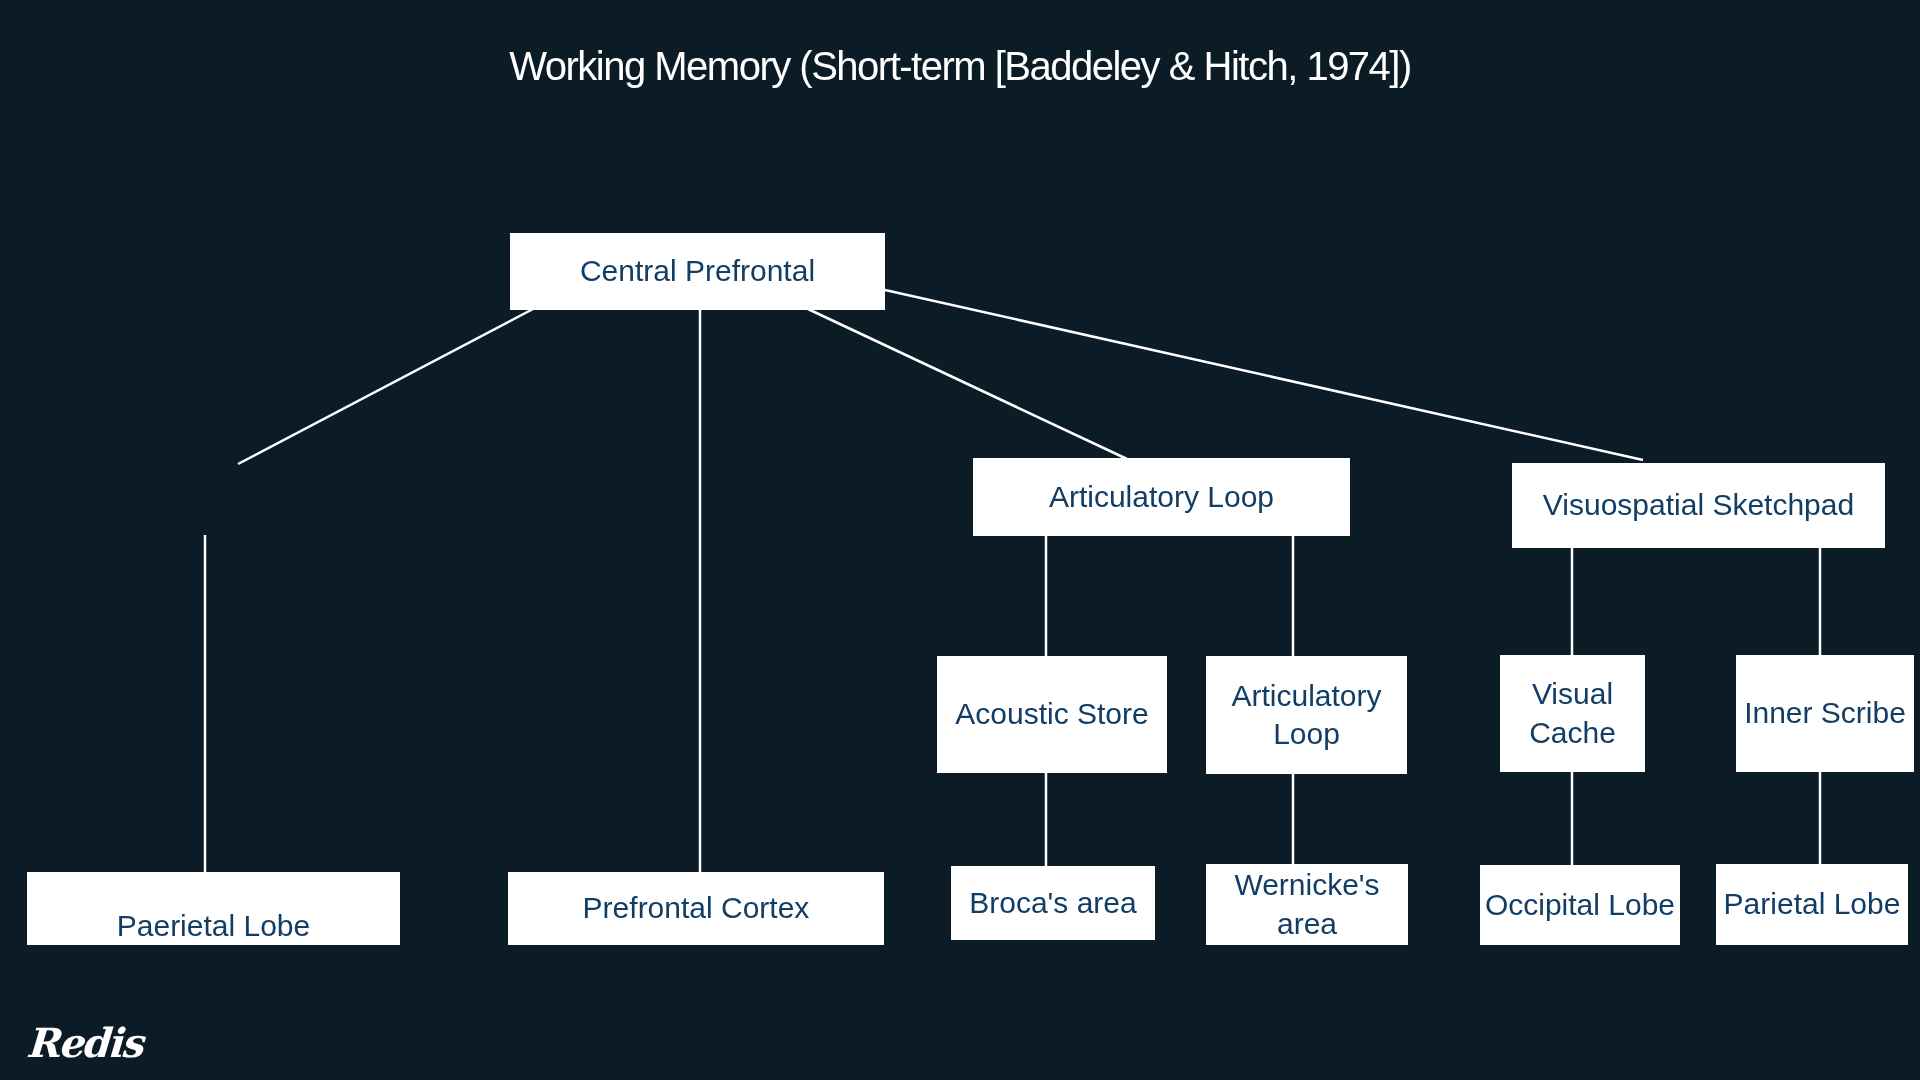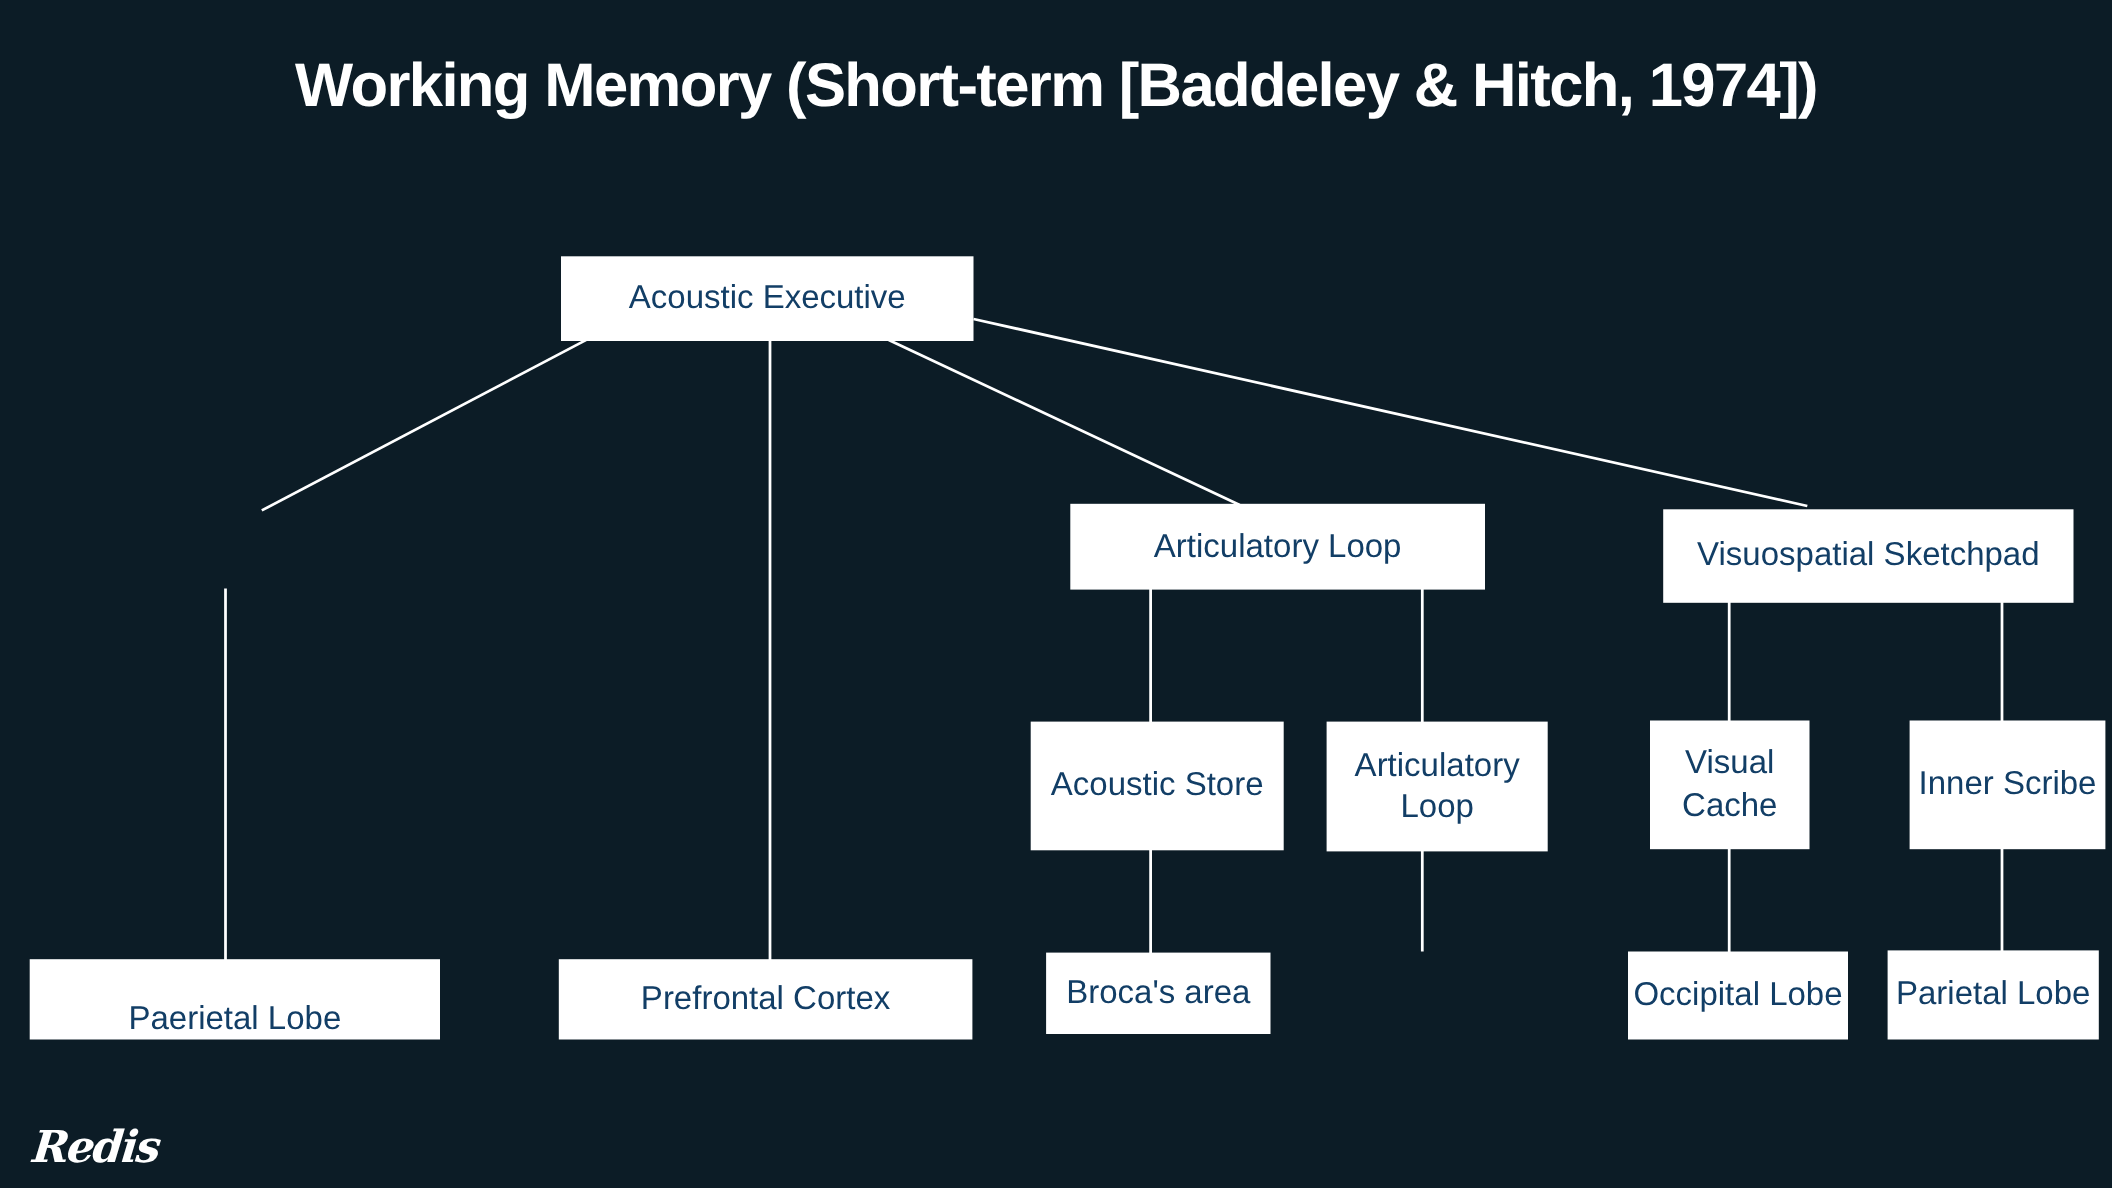--- a/index.html
+++ b/index.html
@@ -16,22 +16,22 @@
     overflow: hidden;
   }
   
   #title {
     position: absolute;
     left: 0;
     right: 0;
     top: 44px;
     text-align: center;
     color: #ffffff;
-    font-size: 56px;
-    font-weight: bold;
+    font-size: 40px;
+    font-weight: normal;
     letter-spacing: -1.5px;
     margin: 0;
   }
   
   #edge-layer {
     position: absolute;
     left: 0;
     top: 0;
     width: 1920px;
     height: 1080px;
@@ -101,21 +101,21 @@
       <line x1="1293" y1="535" x2="1293" y2="657"></line>
       <line x1="1046" y1="772" x2="1046" y2="867"></line>
       <line x1="1293" y1="773" x2="1293" y2="865"></line>
       <line x1="1572" y1="535" x2="1572" y2="656"></line>
       <line x1="1820" y1="535" x2="1820" y2="656"></line>
       <line x1="1572" y1="771" x2="1572" y2="866"></line>
       <line x1="1820" y1="771" x2="1820" y2="865"></line>
     </svg>
 
   <div class="node" id="node-central-executive">
-    <span>Acoustic Executive</span>
+    <span>Central Prefrontal</span>
   </div>
 
 
   <div class="node" id="node-phonological-loop">
     <span>Articulatory Loop</span>
   </div>
 
   <div class="node" id="node-visuospatial-sketchpad">
     <span>Visuospatial Sketchpad</span>
   </div>
@@ -141,20 +141,23 @@
   </div>
 
   <div class="node" id="node-prefrontal-cortex">
     <span>Prefrontal Cortex</span>
   </div>
 
   <div class="node" id="node-brocas-area">
     <span>Broca's area</span>
   </div>
 
+  <div class="node" id="node-wernickes-area">
+    <span>Wernicke's area</span>
+  </div>
 
   <div class="node" id="node-occipital-lobe">
     <span>Occipital Lobe</span>
   </div>
 
   <div class="node" id="node-parietal-lobe">
     <span>Parietal Lobe</span>
   </div>
 
   <div id="logo">Redis</div>

